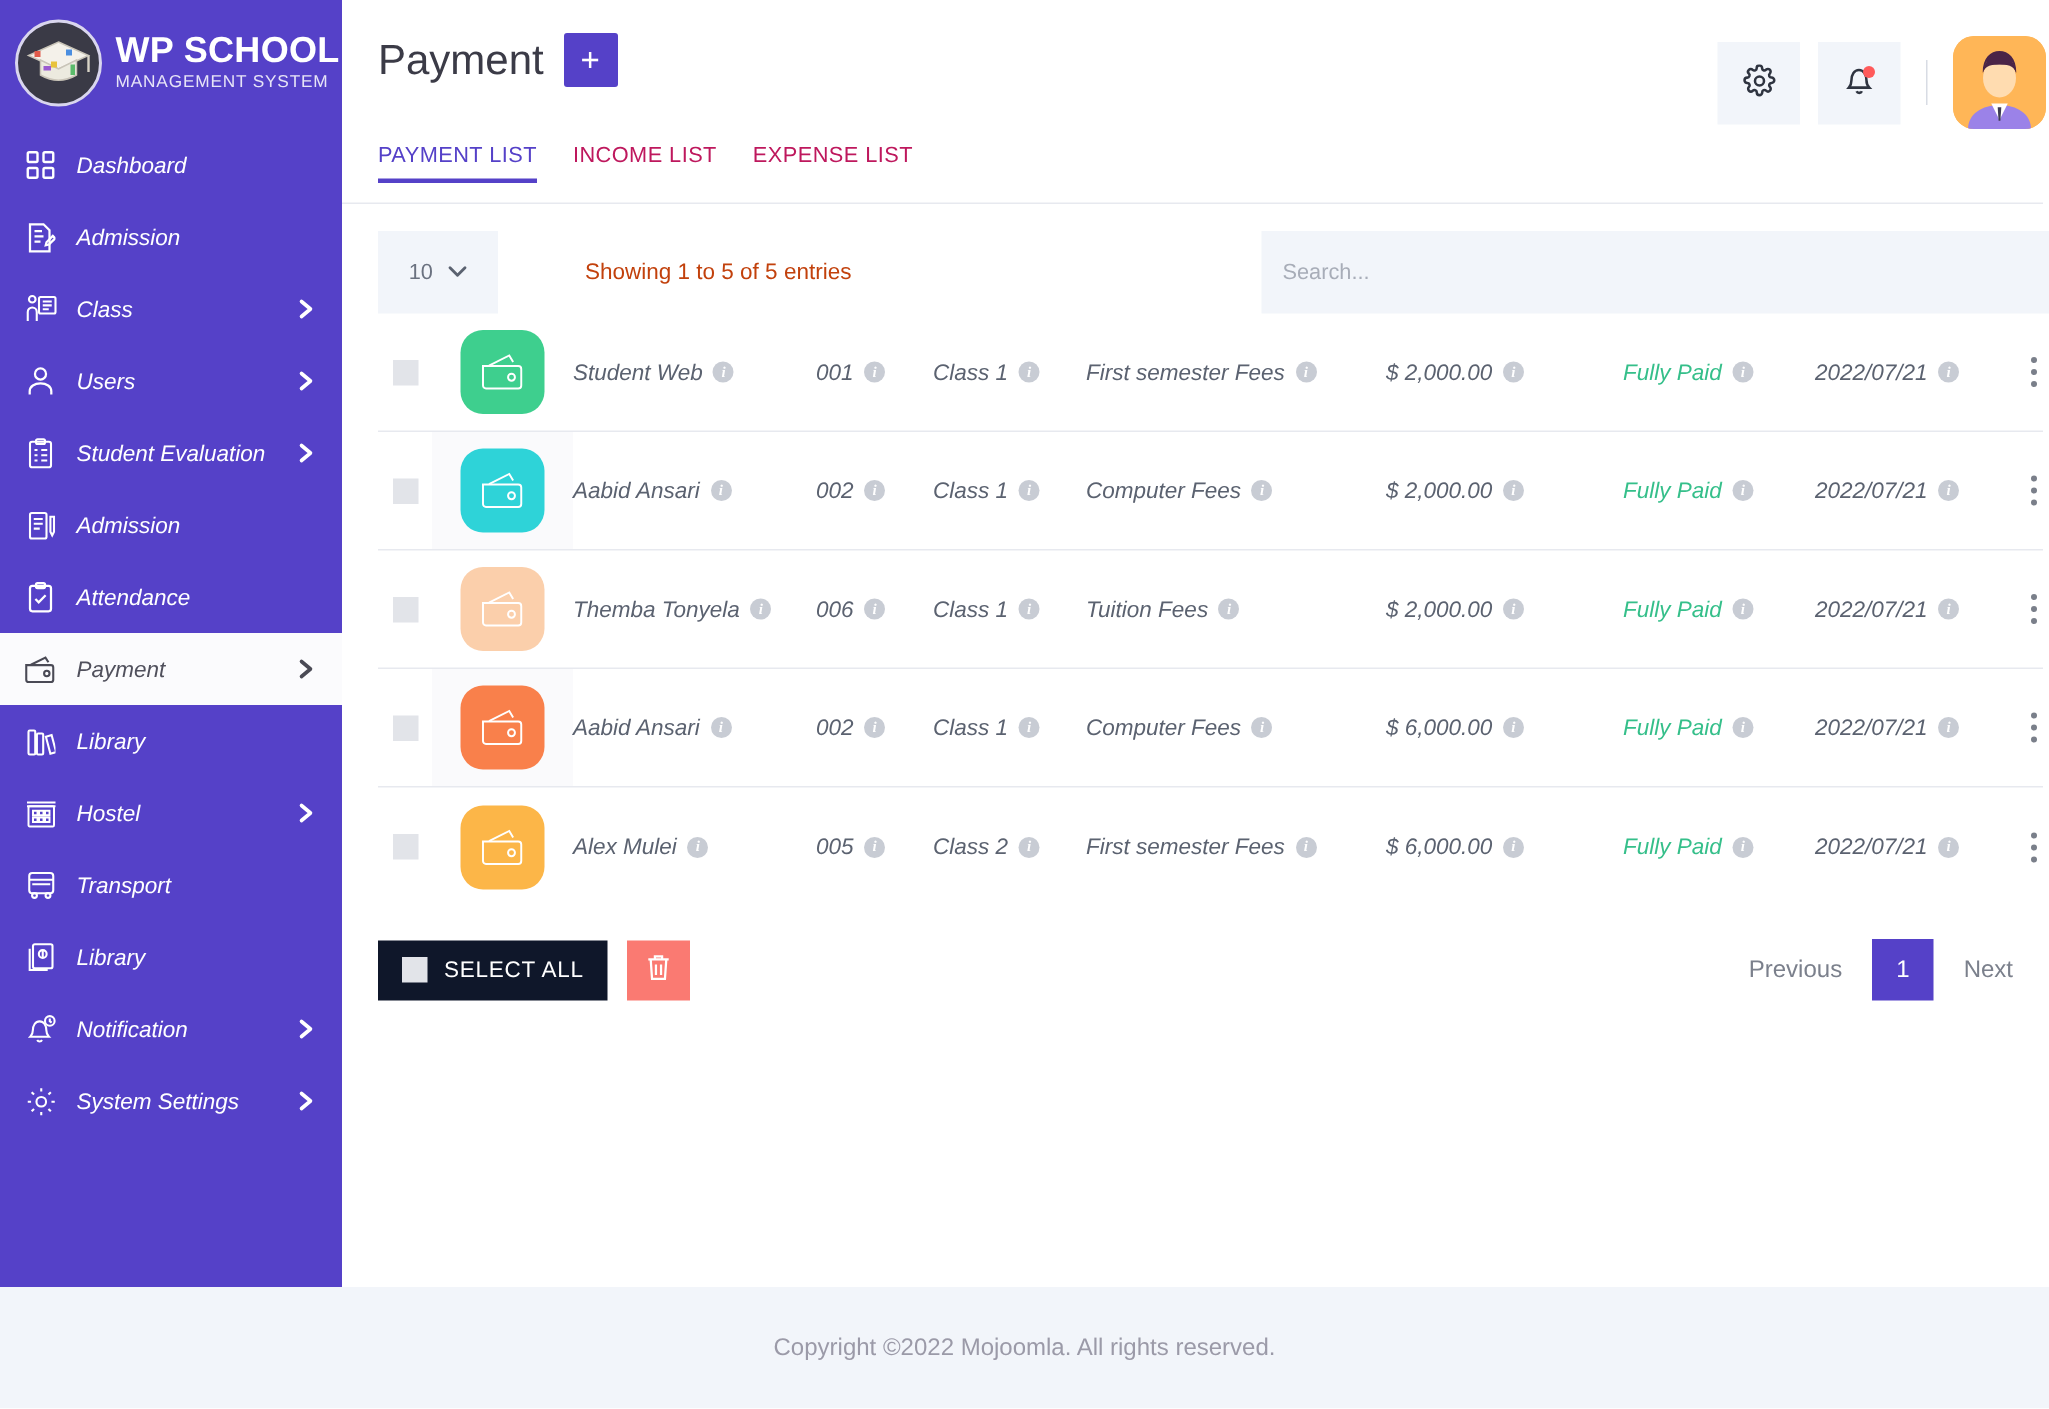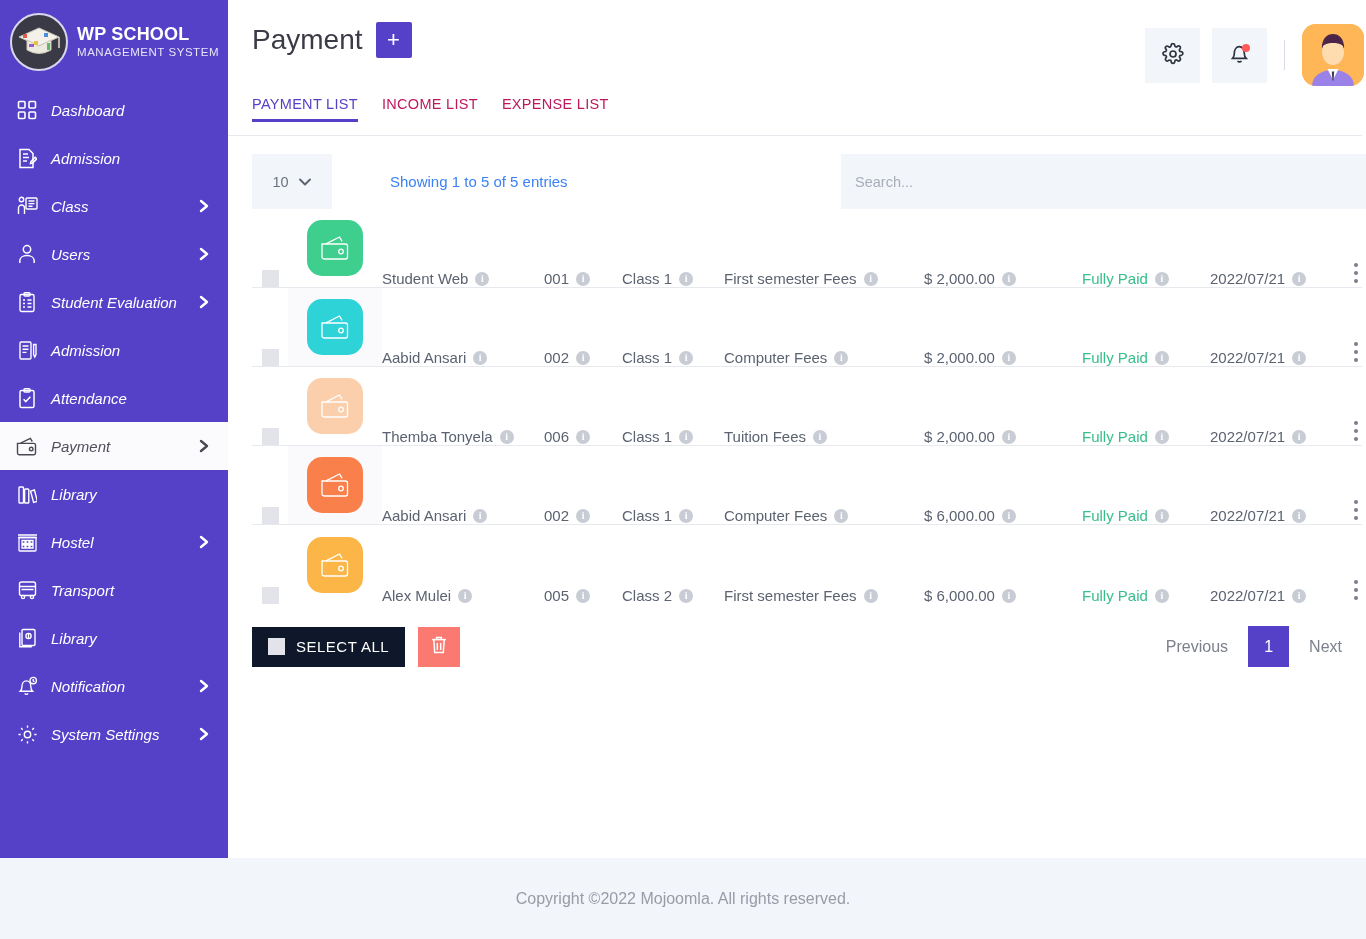--- a/index.html
+++ b/index.html
@@ -31,21 +31,21 @@
     border: 2px solid #d9d6ee;
     position: relative; overflow: hidden;
     flex: 0 0 58px;
   }
   .brand-logo .cap {
     position: absolute; left: 50%; top: 50%;
     transform: translate(-50%,-50%);
   }
   .brand-text { display: flex; flex-direction: column; line-height: 1; }
   .brand-title {
-    color: #ffffff; font-size: 18px; font-weight: bold; letter-spacing: .2px;
+    color: #ffffff; font-size: 24px; font-weight: bold; letter-spacing: .2px;
   }
   .brand-sub {
     color: #e7e4f7; font-size: 11.5px; letter-spacing: .55px; margin-top: 4px;
   }
 
   .nav { margin-top: 2px; }
   .nav-item {
     display: flex; align-items: center;
     height: 48px;
     padding-left: 12px;
@@ -136,37 +136,38 @@
   .table-toolbar { display: flex; align-items: stretch; padding-left: 24px; padding-top: 18px; }
   .len-select {
     width: 80px; height: 55px;
     background: #f2f5fa;
     display: flex; align-items: center; justify-content: center; gap: 9px;
     color: #6b7280; font-size: 14.5px; cursor: pointer;
   }
   .showing {
     flex: 1 1 auto; display: flex; align-items: center;
     padding-left: 58px;
-    color: #3b82f6; font-size: 15px;
+    color: #c2410c; font-size: 15px;
   }
   .search-box {
     width: 545px; height: 55px; background: #f2f5fa;
     border: none; outline: none;
     padding-left: 14px; font-size: 14.5px; color: #6b7280;
     font-family: "Liberation Sans", sans-serif;
   }
   .search-box::placeholder { color: #a8adb8; }
 
   
   .ptable { margin-left: 24px; margin-right: 24px; }
   .prow {
-    display: flex; align-items: flex-end;
+    display: flex; align-items: center;
     height: 79px;
     border-bottom: 1px solid #e7e9ef;
     position: relative;
+    font-style: italic;
   }
   .prow:last-child { border-bottom: none; }
   .cell-check {
     width: 36px; flex: 0 0 36px;
     display: flex; align-items: center; justify-content: center;
   }
   .cbox {
     width: 17px; height: 17px; background: #e2e4e9;
     border: none; cursor: pointer;
   }

